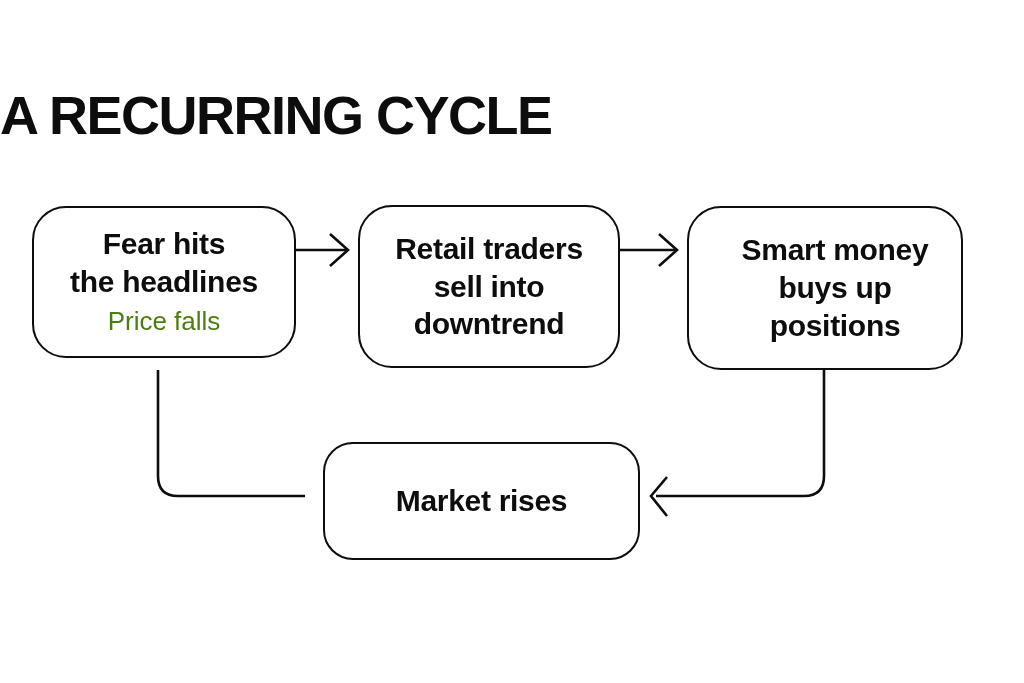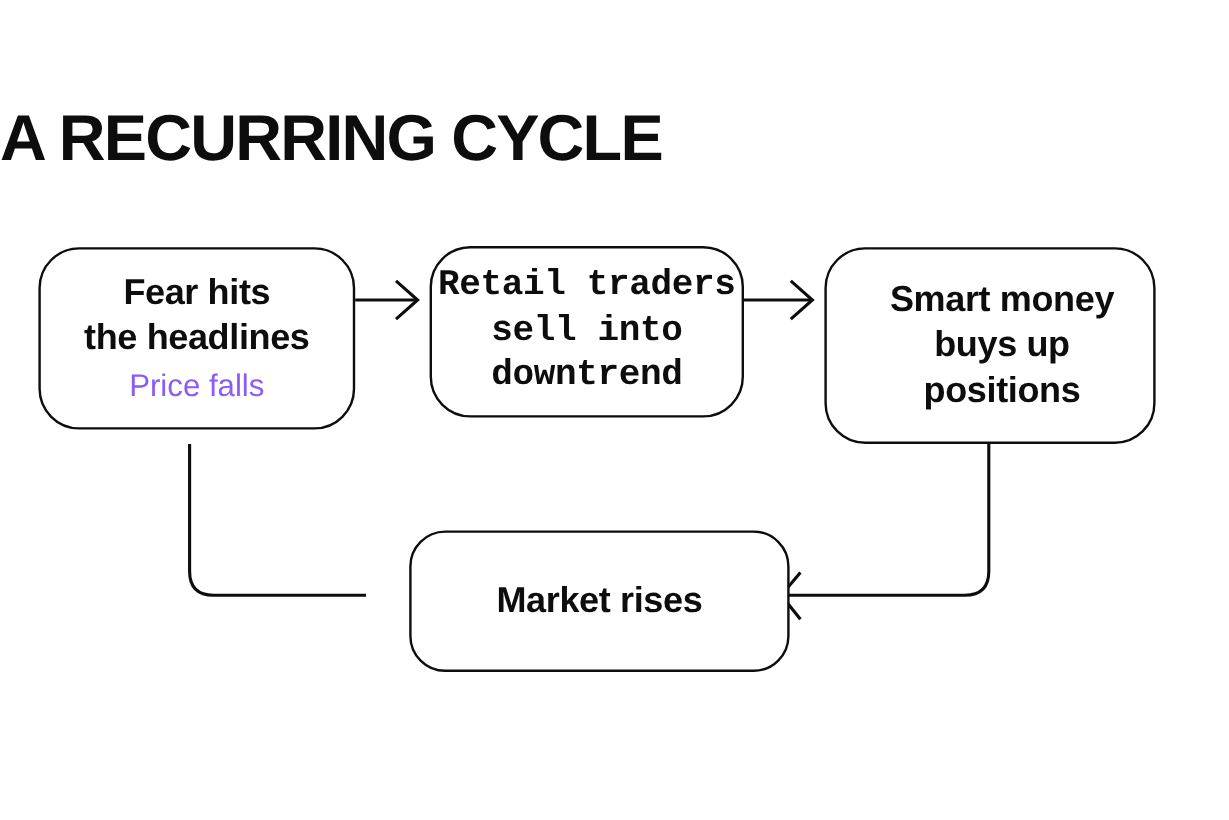--- a/index.html
+++ b/index.html
@@ -46,26 +46,26 @@
     line-height: 1.26;
     letter-spacing: -0.3px;
     white-space: pre-line;
     color: #0d0d0d;
   }
   .node-sublabel {
     font-weight: 400;
     font-size: 26px;
     line-height: 1.3;
     margin-top: 5px;
-    color: #8b5cf6;
+    color: #4d7c0f;
   }
   #node-fear   { left: 32px;  top: 206px; width: 264px; height: 152px; }
-  #node-retail { left: 358px; top: 205px; width: 262px; height: 143px; font-family: Liberation Mono, monospace; }
+  #node-retail { left: 358px; top: 205px; width: 262px; height: 163px; }
   #node-smart  { left: 687px; top: 206px; width: 276px; height: 164px; padding-left: 20px; }
-  #node-market { left: 341px; top: 442px; width: 317px; height: 118px; border-radius: 30px; }
+  #node-market { left: 323px; top: 442px; width: 317px; height: 118px; border-radius: 30px; }
   .connectors {
     position: absolute;
     top: 0;
     left: 0;
     width: 1024px;
     height: 683px;
     pointer-events: none;
   }
   .connectors path, .connectors polyline {
     fill: none;

